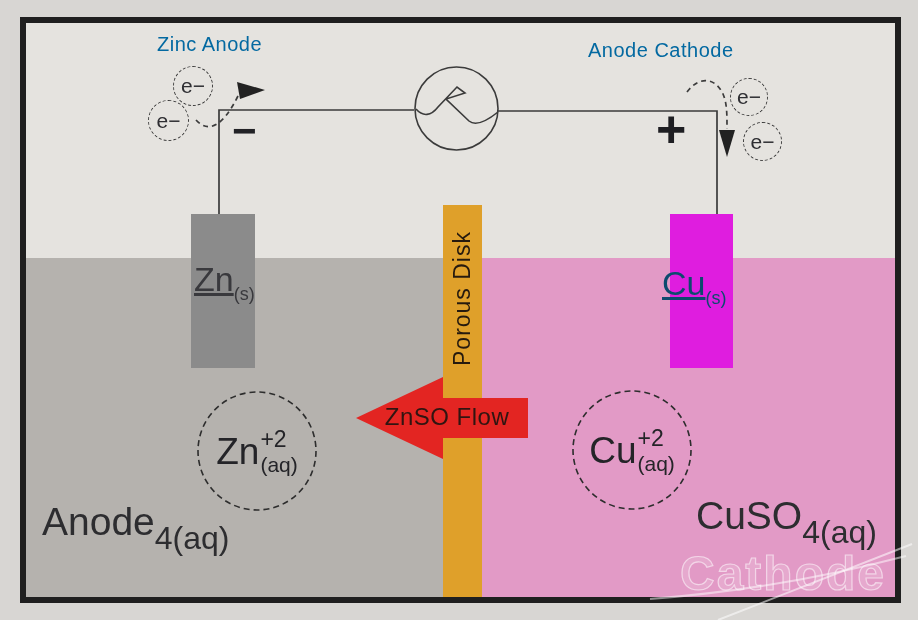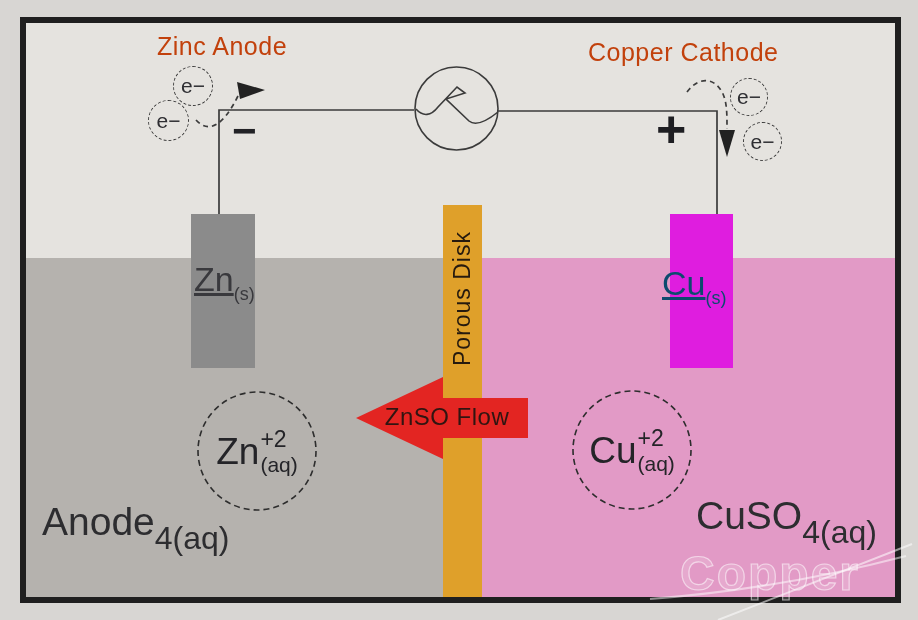--- a/index.html
+++ b/index.html
@@ -30,21 +30,21 @@
   
   #zinc-electrode{left:191px;top:214px;width:64px;height:154px;background:#8b8b8b;z-index:3;}
   #copper-electrode{left:670px;top:214px;width:63px;height:154px;background:#df1ddf;z-index:3;}
   .electrode-label{z-index:6;font-size:34px;line-height:1;white-space:nowrap;text-decoration:underline;}
   #zinc-electrode-label{left:194px;top:262px;color:#39393d;}
   #copper-electrode-label{left:662px;top:266px;color:#0c4a6e;}
   .state-sub{font-size:18px;position:relative;top:9px;}
   
   #line-layer{left:0;top:0;z-index:5;pointer-events:none;}
   
-  .title{font-size:25px;color:#c2410c;letter-spacing:0.5px;z-index:6;line-height:1.1;white-space:nowrap;}
+  .title{font-size:20px;color:#0369a1;letter-spacing:0.5px;z-index:6;line-height:1.1;white-space:nowrap;}
   #zinc-anode-title{left:157px;top:33px;}
   #copper-cathode-title{left:588px;top:39px;}
   
   #minus-terminal{left:232px;top:110px;font-size:42px;font-weight:bold;color:#222226;z-index:6;line-height:1;}
   #plus-terminal{left:656px;top:103px;font-size:52px;font-weight:600;color:#1e1e22;z-index:6;line-height:1;}
   
   .electron{
     border:1.6px dashed #3c3c3c;border-radius:50%;
     display:flex;align-items:center;justify-content:center;
     font-size:21px;color:#2e2e32;z-index:6;box-sizing:border-box;
@@ -108,21 +108,21 @@
   <path d="M416,109 C423,117 431,116 438,107 L457,87 L465,93 L446,99 L469,121 C476,127 488,120 498,112" fill="none" stroke="#3b3b3b" stroke-width="1.6"></path>
   <path d="M196,120 C208,133 222,128 238,96" fill="none" stroke="#3c3c3c" stroke-width="1.7" stroke-dasharray="5 4"></path>
   <polygon points="237,82 265,90 240,99" fill="#222"></polygon>
   <path d="M687,92 C699,76 715,77 723,94 C727,103 727,114 727,129" fill="none" stroke="#3c3c3c" stroke-width="1.7" stroke-dasharray="5 4"></path>
   <polygon points="719,130 735,130 727,157" fill="#222"></polygon>
   <circle cx="257" cy="451" r="59" fill="none" stroke="#2d2d2d" stroke-width="1.6" stroke-dasharray="6 4"></circle>
   <circle cx="632" cy="450" r="59" fill="none" stroke="#2d2d2d" stroke-width="1.6" stroke-dasharray="6 4"></circle>
 </svg>
 
 <div class="abs title" id="zinc-anode-title">Zinc Anode</div>
-<div class="abs title" id="copper-cathode-title">Copper Cathode</div>
+<div class="abs title" id="copper-cathode-title">Anode Cathode</div>
 <div class="abs" id="minus-terminal">−</div>
 <div class="abs" id="plus-terminal">+</div>
 
 <div class="abs electron" id="electron-1">
     <span>e−</span>
   </div>
 <div class="abs electron" id="electron-2">
     <span>e−</span>
   </div>
 <div class="abs electron" id="electron-3">
@@ -148,13 +148,13 @@
 </div>
 
 <div class="abs formula" id="zinc-solution-label"><span>Anode</span><span class="f-sub">4(aq)</span></div>
 <div class="abs formula" id="copper-solution-label"><span>CuSO</span><span class="f-sub">4(aq)</span></div>
 
 <div class="abs" id="diagram-frame"></div>
 <svg class="abs" id="swoosh-layer" width="918" height="620" viewBox="0 0 918 620">
   <path d="M650,599 Q780,589 906,556" fill="none" stroke="rgba(255,255,255,0.5)" stroke-width="2.2"></path>
   <path d="M718,620 L912,544" fill="none" stroke="rgba(255,255,255,0.55)" stroke-width="2"></path>
 </svg>
-<div class="abs" id="watermark">Copper</div>
+<div class="abs" id="watermark">Cathode</div>
 
 </body></html>

